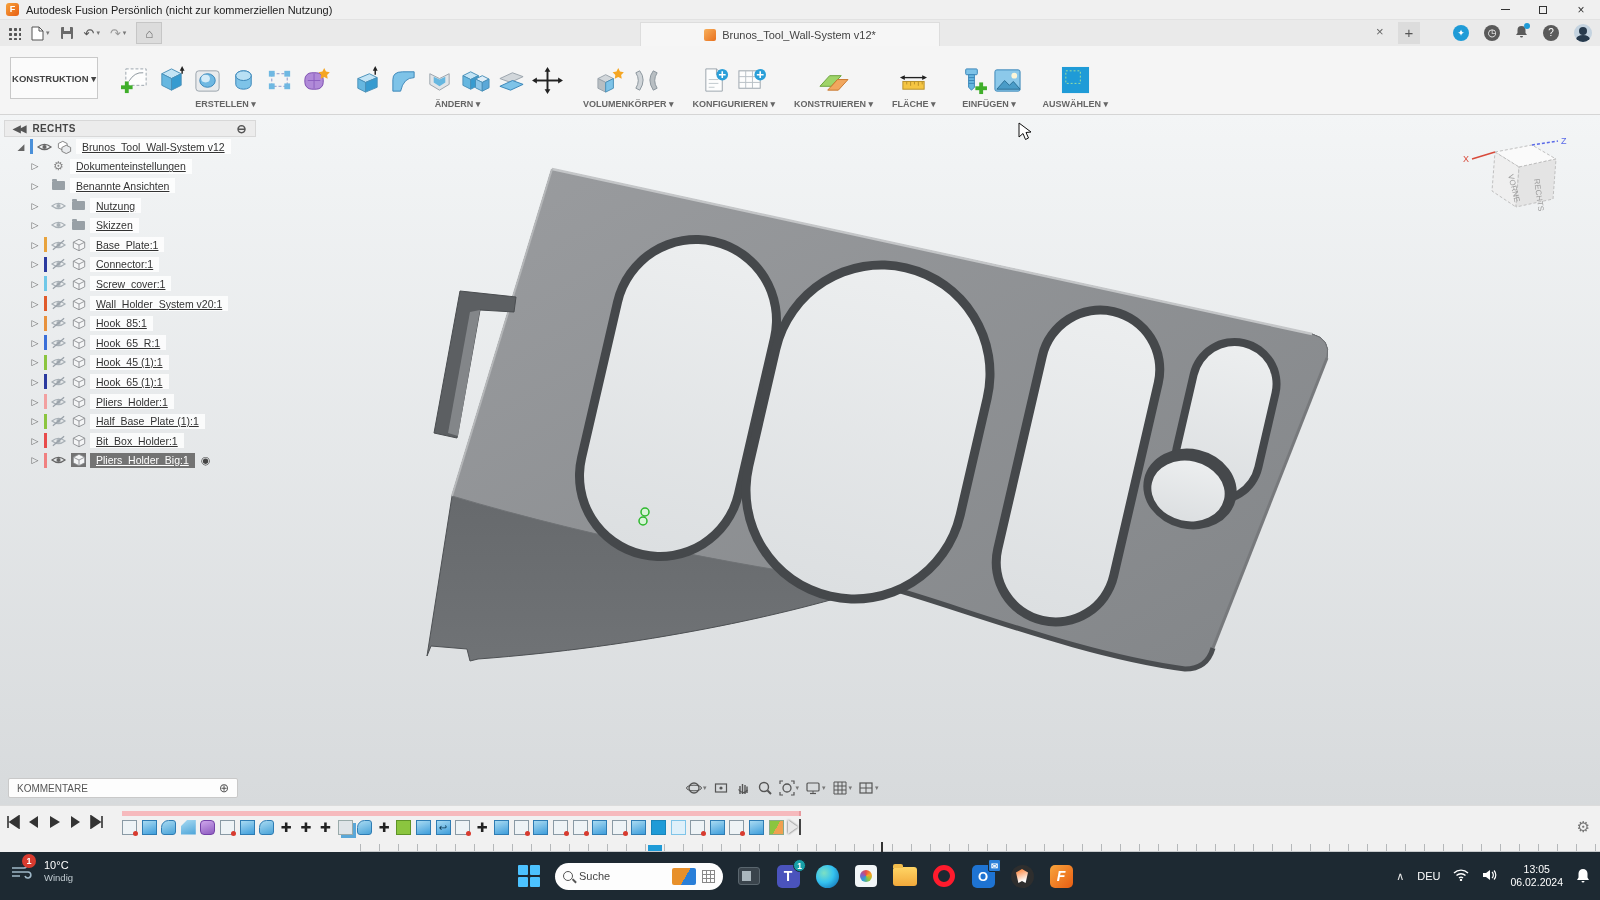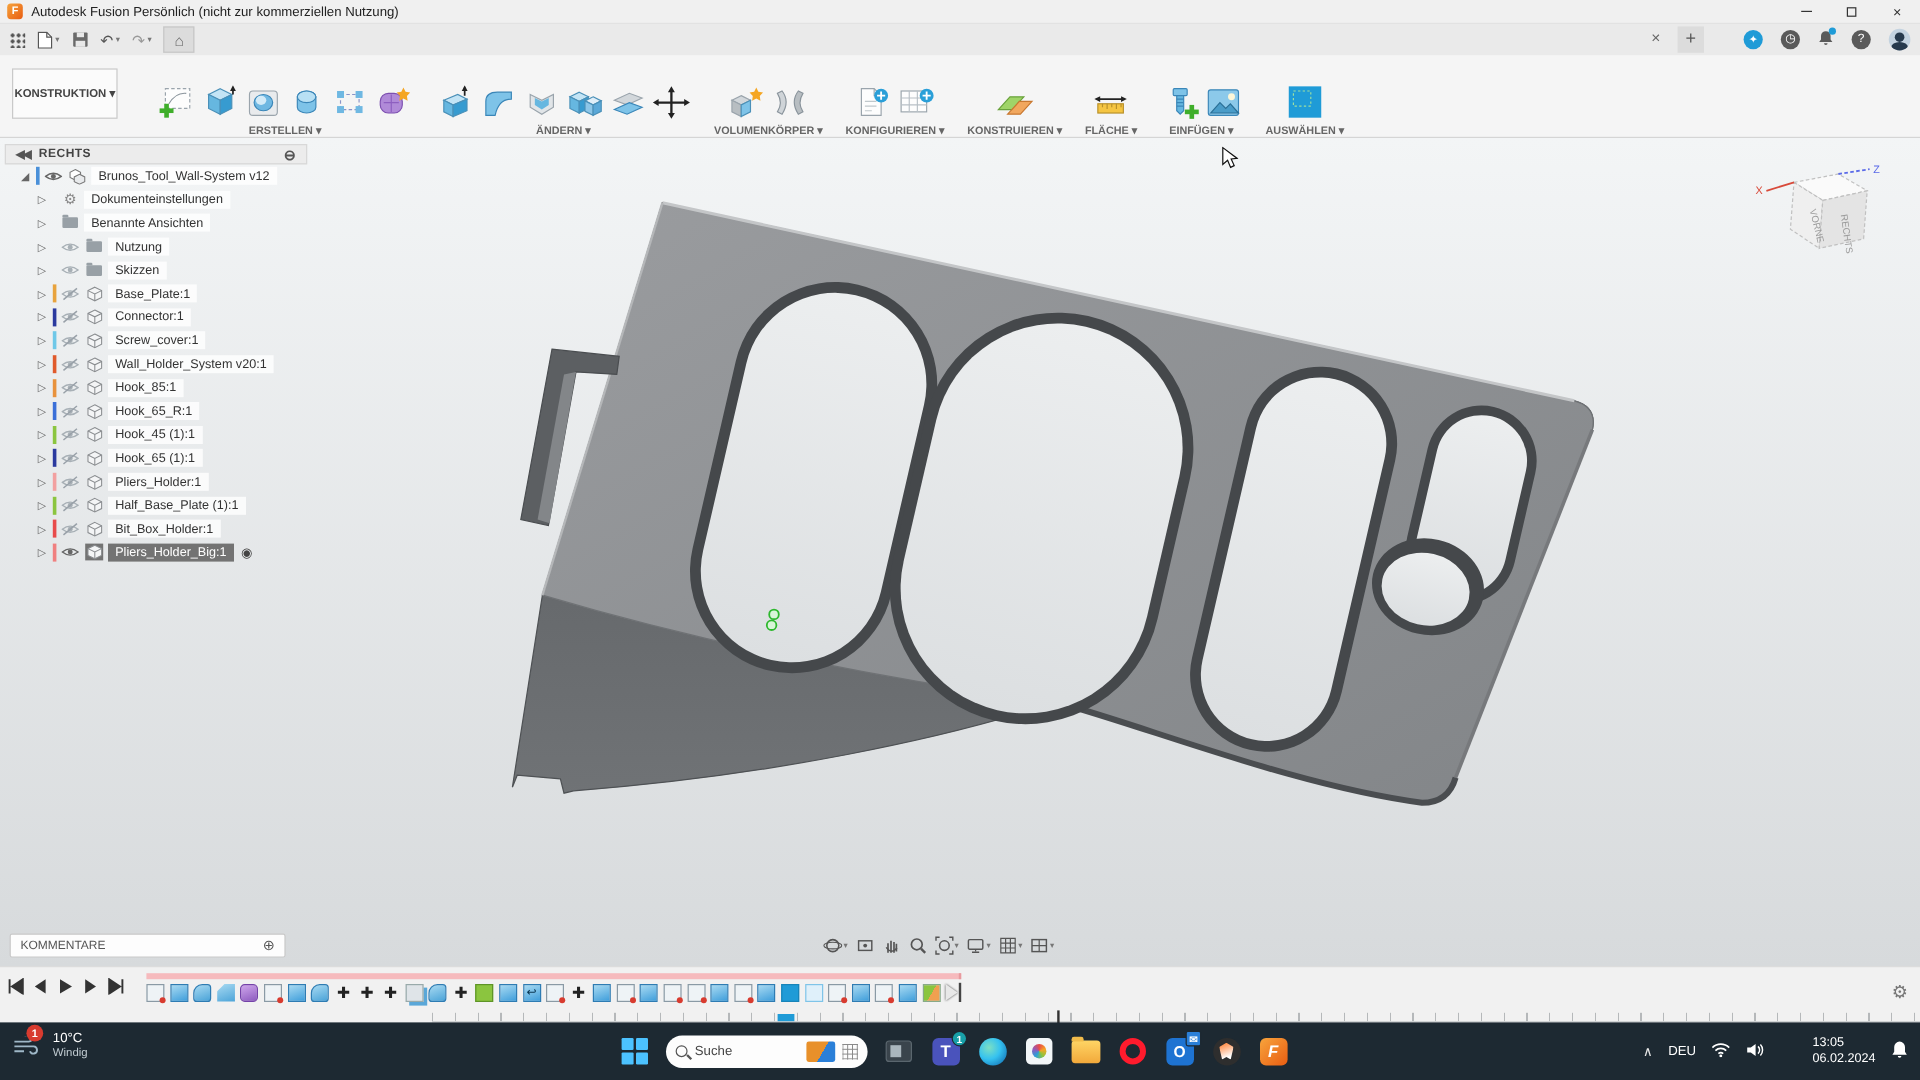--- a/index.html
+++ b/index.html
@@ -29,41 +29,41 @@
   .bell-dot{position:absolute;top:-2px;right:-2px;width:6px;height:6px;border-radius:50%;background:#1f9bd7;}
   .avatar{width:18px;height:18px;border-radius:50%;background:#c4d3e0;overflow:hidden;position:relative;}
   .avatar::before{content:"";position:absolute;left:5px;top:3px;width:8px;height:8px;border-radius:50%;background:#273a4d;}
   .avatar::after{content:"";position:absolute;left:2px;top:11px;width:14px;height:9px;border-radius:50% 50% 0 0;background:#273a4d;}
   
   .ribbon{position:absolute;top:46px;left:0;width:1600px;height:69px;background:#f5f5f5;border-bottom:1px solid #d5d5d5;}
   .rtabs{position:absolute;left:118px;top:0;height:16px;display:flex;gap:8px;}
   .rtab{font-size:9.5px;font-weight:bold;color:#777;padding:2px 12px 0;letter-spacing:.3px;}
   .rtab.active{color:#1f9bd7;border-bottom:3px solid #1f9bd7;}
   .workspace-btn{position:absolute;left:10px;top:11px;width:88px;height:42px;background:#fbfbfb;border:1px solid #c9c9c9;font-size:9.5px;font-weight:bold;color:#444;display:flex;align-items:center;justify-content:center;}
-  .rgroups{position:absolute;left:124px;top:16px;height:52px;display:flex;align-items:flex-end;}
+  .rgroups{position:absolute;left:112px;top:16px;height:52px;display:flex;align-items:flex-start;}
   .rgroup{display:flex;flex-direction:column;align-items:center;padding:0 7px;}
   .ricons{display:flex;align-items:center;gap:3px;height:36px;}
   .ric{display:flex;align-items:center;justify-content:center;}
   .rlabel{font-size:9px;font-weight:bold;color:#666;margin-top:1px;white-space:nowrap;}
   .rdiv{width:1px;background:#d8d8d8;margin:4px 2px;}
   .mouse-cursor{position:absolute;left:1018px;top:76px;z-index:60;}
   
   .viewport{position:absolute;top:115px;left:0;width:1600px;height:690px;background:linear-gradient(#f3f5f6,#d7dadc);}
   .vp-svg{position:absolute;top:0;left:0;}
   
   .browser{position:absolute;left:4px;top:5px;width:252px;font-size:10.5px;z-index:20;}
   .browser-header{height:17px;background:rgba(235,235,235,.95);border:1px solid #d8d8d8;display:flex;align-items:center;padding:0 8px;color:#444;font-size:10px;font-weight:bold;letter-spacing:.4px;}
   .collapse-ic{margin-right:8px;color:#555;font-size:10px;letter-spacing:-2px;}
   .minus-ic{margin-left:auto;color:#555;font-size:12px;}
   .brow{height:19.6px;display:flex;align-items:center;gap:4px;}
   .bexp{width:10px;color:#666;font-size:9px;text-align:center;flex:0 0 auto;}
   .bbar{width:3px;height:15px;flex:0 0 auto;}
   .beye{width:16px;height:12px;flex:0 0 auto;display:flex;align-items:center;}
   .bico{width:15px;flex:0 0 auto;display:flex;align-items:center;justify-content:center;}
-  .blabel{background:rgba(255,255,255,.8);padding:1.5px 6px;color:#333;white-space:nowrap;}
+  .blabel{background:rgba(255,255,255,.8);padding:1.5px 6px;color:#333;white-space:nowrap;text-decoration:underline;}
   .brow.selected .blabel{background:#737373;color:#fff;}
   .brow.selected .bico{background:#737373;}
   .bradio{color:#444;font-size:11px;margin-left:2px;}
   .folder-ic{width:13px;height:9px;background:#98a0a6;border-radius:1px;position:relative;}
   .folder-ic::before{content:"";position:absolute;top:-2px;left:0;width:5px;height:2px;background:#98a0a6;border-radius:1px 1px 0 0;}
   
   .comments{position:absolute;left:8px;top:663px;width:230px;height:20px;background:#fdfdfd;border:1px solid #c9c9c9;border-radius:2px;display:flex;align-items:center;font-size:10px;color:#555;padding:0 8px;z-index:20;}
   .comments .plus{margin-left:auto;color:#555;font-size:12px;}
   .navbar{position:absolute;left:686px;top:665px;display:flex;align-items:center;gap:6px;z-index:20;}
   .nav-btn{display:flex;align-items:center;gap:1px;}
@@ -106,21 +106,21 @@
   .start-ic{width:24px;height:24px;display:grid;grid-template-columns:10px 10px;grid-gap:2px;padding:1px;}
   .start-ic span{background:#4cc2ff;border-radius:1px;}
   .search-pill{width:168px;height:27px;border-radius:14px;background:#fdfdfd;display:flex;align-items:center;padding:0 8px;gap:6px;color:#444;font-size:11px;}
   .search-pill .mag{width:10px;height:10px;border:1.5px solid #555;border-radius:50%;position:relative;flex:0 0 auto;}
   .search-pill .mag::after{content:"";position:absolute;left:8px;top:8px;width:5px;height:1.5px;background:#555;transform:rotate(45deg);}
   .search-img{margin-left:auto;width:24px;height:17px;border-radius:2px;background:linear-gradient(120deg,#e8902a 55%,#2a7fd8 55%);flex:0 0 auto;}
   .search-grid{width:13px;height:13px;background-image:linear-gradient(#888 1px,transparent 1px),linear-gradient(90deg,#888 1px,transparent 1px);background-size:4px 4px;flex:0 0 auto;}
   .tb-app{position:relative;width:26px;height:26px;display:flex;align-items:center;justify-content:center;}
   .badge{position:absolute;top:-4px;right:-5px;width:13px;height:13px;border-radius:50%;background:#18a0a8;color:#fff;font-size:8.5px;font-weight:bold;text-align:center;line-height:13px;border:1px solid #1d2932;}
   .tb-tray{position:absolute;right:10px;top:0;height:100%;display:flex;align-items:center;gap:13px;font-size:11px;}
-  .tray-clock{text-align:left;font-size:10.5px;line-height:13px;margin-left:27px;}
+  .tray-clock{text-align:center;font-size:10.5px;line-height:13px;}
   .chev-up{font-size:11px;color:#e8e8e8;}
 </style>
 </head>
 <body>
 
 <div class="titlebar">
   <span class="fusion-logo">F</span>
   <span>Autodesk Fusion Persönlich (nicht zur kommerziellen Nutzung)</span>
   <div class="win-controls">
     <span class="win-btn">
@@ -148,20 +148,24 @@
     <span class="qat-ic">
       <svg width="14" height="14" viewBox="0 0 14 14">
           <rect x="1" y="1" width="12" height="12" rx="1" fill="#6a6a6a"></rect>
           <rect x="4" y="1" width="6" height="4" fill="#e8e8e8"></rect>
           <rect x="3" y="8" width="8" height="5" fill="#e8e8e8"></rect>
         </svg>
       </span>
     <span class="qat-ic">↶<span class="caret">▾</span></span>
     <span class="qat-ic" style="color:#999;">↷<span class="caret">▾</span></span>
     <span class="home-box">⌂</span>
+  </div>
+  <div class="doc-tab">
+    <span class="doc-cube"></span>
+    <span>Brunos_Tool_Wall-System v12*</span>
   </div>
   <span class="tab-close">×</span>
   <span class="tab-new">+</span>
   <div class="app-right">
     <span class="status-dot">✦</span>
     <span class="clock-ic">◷</span>
     <span class="bell-wrap">
       <svg width="13" height="13" viewBox="0 0 13 13">
           <path d="M6.5 1 a4 4 0 0 1 4 4 v3 l1.5 2 h-11 l1.5 -2 v-3 a4 4 0 0 1 4 -4 Z M5 11 a1.5 1.5 0 0 0 3 0" fill="#5a5a5a"></path>
         </svg>

